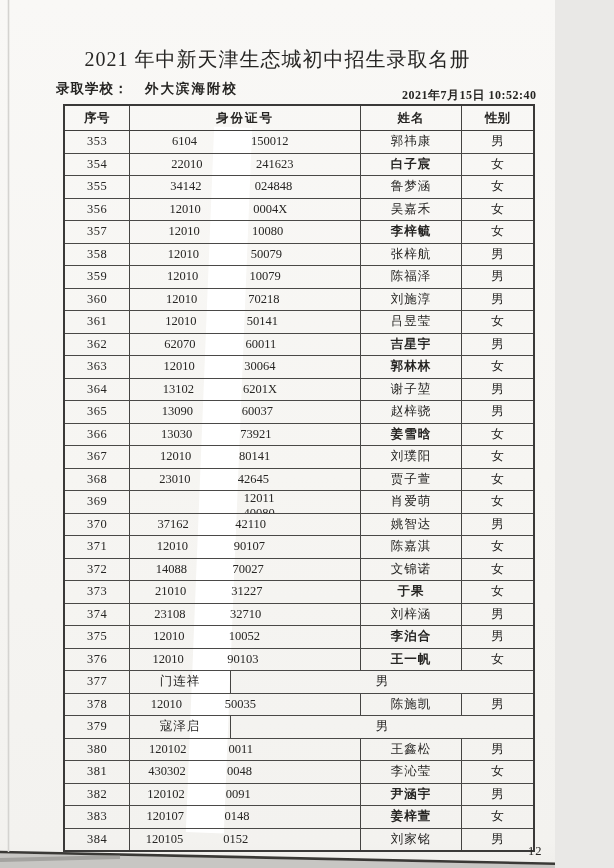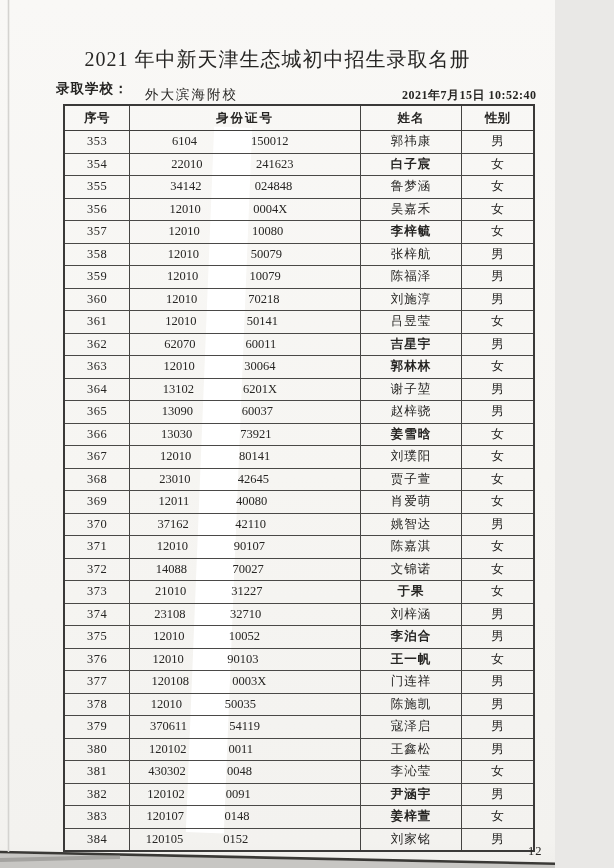--- a/index.html
+++ b/index.html
@@ -9,21 +9,21 @@
     font-family:"Liberation Serif","DejaVu Serif",serif;color:#262523;
   }
   
   .edge-svg{position:absolute;inset:0;z-index:6;pointer-events:none;}
   .redink-svg{position:absolute;inset:0;z-index:5;pointer-events:none;}
 
   
   .title{position:absolute;left:30px;right:30px;top:46px;text-align:center;
          font-size:20px;letter-spacing:1px;white-space:nowrap;}
   .school-label{position:absolute;left:56px;top:80px;font-size:13.5px;font-weight:600;letter-spacing:1px;}
-  .school-name{position:absolute;left:145px;top:86px;font-size:13.5px;letter-spacing:2px;}
+  .school-name{position:absolute;left:145px;top:80px;font-size:13.5px;letter-spacing:2px;font-weight:bold;}
   .print-dt{position:absolute;left:402px;top:87px;font-size:12px;letter-spacing:.5px;font-weight:bold;}
 
   
   .redaction{position:absolute;left:200px;top:127px;width:38px;height:706px;
              background:#ffffff;transform:rotate(2.3deg);z-index:1;}
 
   
   .rtable{position:absolute;left:63px;top:104px;width:472px;z-index:2;
           border:2px solid #3a3938;box-sizing:border-box;background:transparent;text-align:center;}
   .trow{display:flex;height:21.5px;border-bottom:1px solid #4a4947;}
@@ -216,21 +216,21 @@
       <div class="cell c-id" style="padding-left: 29.25px;">
         <span>23010</span>
         <span class="id-gap" style="width: 47.25px;"></span>
         <span>42645</span>
       </div>
       <div class="cell c-name">贾子萱</div>
       <div class="cell c-sex">女</div>
     </div>
         <div class="trow">
       <div class="cell c-no">369</div>
-      <div class="cell c-id" style="padding-left: 28.4px;">
+      <div class="cell c-id" style="padding-left: 28.4px; flex-direction: column;">
         <span>12011</span>
         <span class="id-gap" style="width: 46.8px;"></span>
         <span>40080</span>
       </div>
       <div class="cell c-name">肖爱萌</div>
       <div class="cell c-sex">女</div>
     </div>
         <div class="trow">
       <div class="cell c-no">370</div>
       <div class="cell c-id" style="padding-left: 27.55px;">
@@ -296,45 +296,35 @@
       <div class="cell c-id" style="padding-left: 22.45px;">
         <span>12010</span>
         <span class="id-gap" style="width: 43.65px;"></span>
         <span>90103</span>
       </div>
       <div class="cell c-name bold">王一帆</div>
       <div class="cell c-sex">女</div>
     </div>
         <div class="trow">
       <div class="cell c-no">377</div>
-      <div class="cell c-id" style="padding-left: 21.6px;">
-        <span>120108</span>
-        <span class="id-gap" style="width: 43.2px;"></span>
-        <span>0003X</span>
-      </div>
       <div class="cell c-name">门连祥</div>
       <div class="cell c-sex">男</div>
     </div>
         <div class="trow">
       <div class="cell c-no">378</div>
       <div class="cell c-id" style="padding-left: 20.75px;">
         <span>12010</span>
         <span class="id-gap" style="width: 42.75px;"></span>
         <span>50035</span>
       </div>
       <div class="cell c-name">陈施凯</div>
       <div class="cell c-sex">男</div>
     </div>
         <div class="trow">
       <div class="cell c-no">379</div>
-      <div class="cell c-id" style="padding-left: 19.9px;">
-        <span>370611</span>
-        <span class="id-gap" style="width: 42.3px;"></span>
-        <span>54119</span>
-      </div>
       <div class="cell c-name">寇泽启</div>
       <div class="cell c-sex">男</div>
     </div>
         <div class="trow">
       <div class="cell c-no">380</div>
       <div class="cell c-id" style="padding-left: 19.05px;">
         <span>120102</span>
         <span class="id-gap" style="width: 41.85px;"></span>
         <span>0011</span>
       </div>

